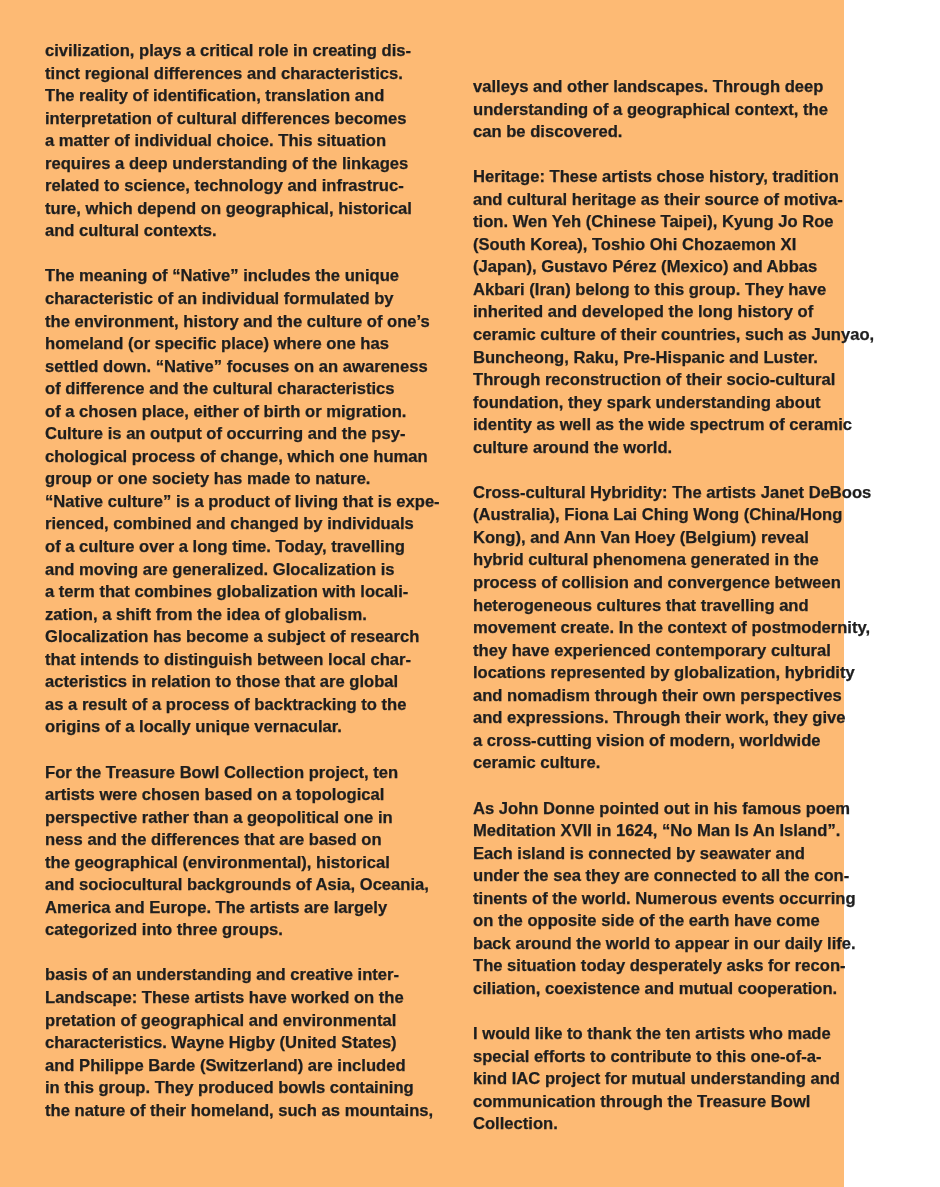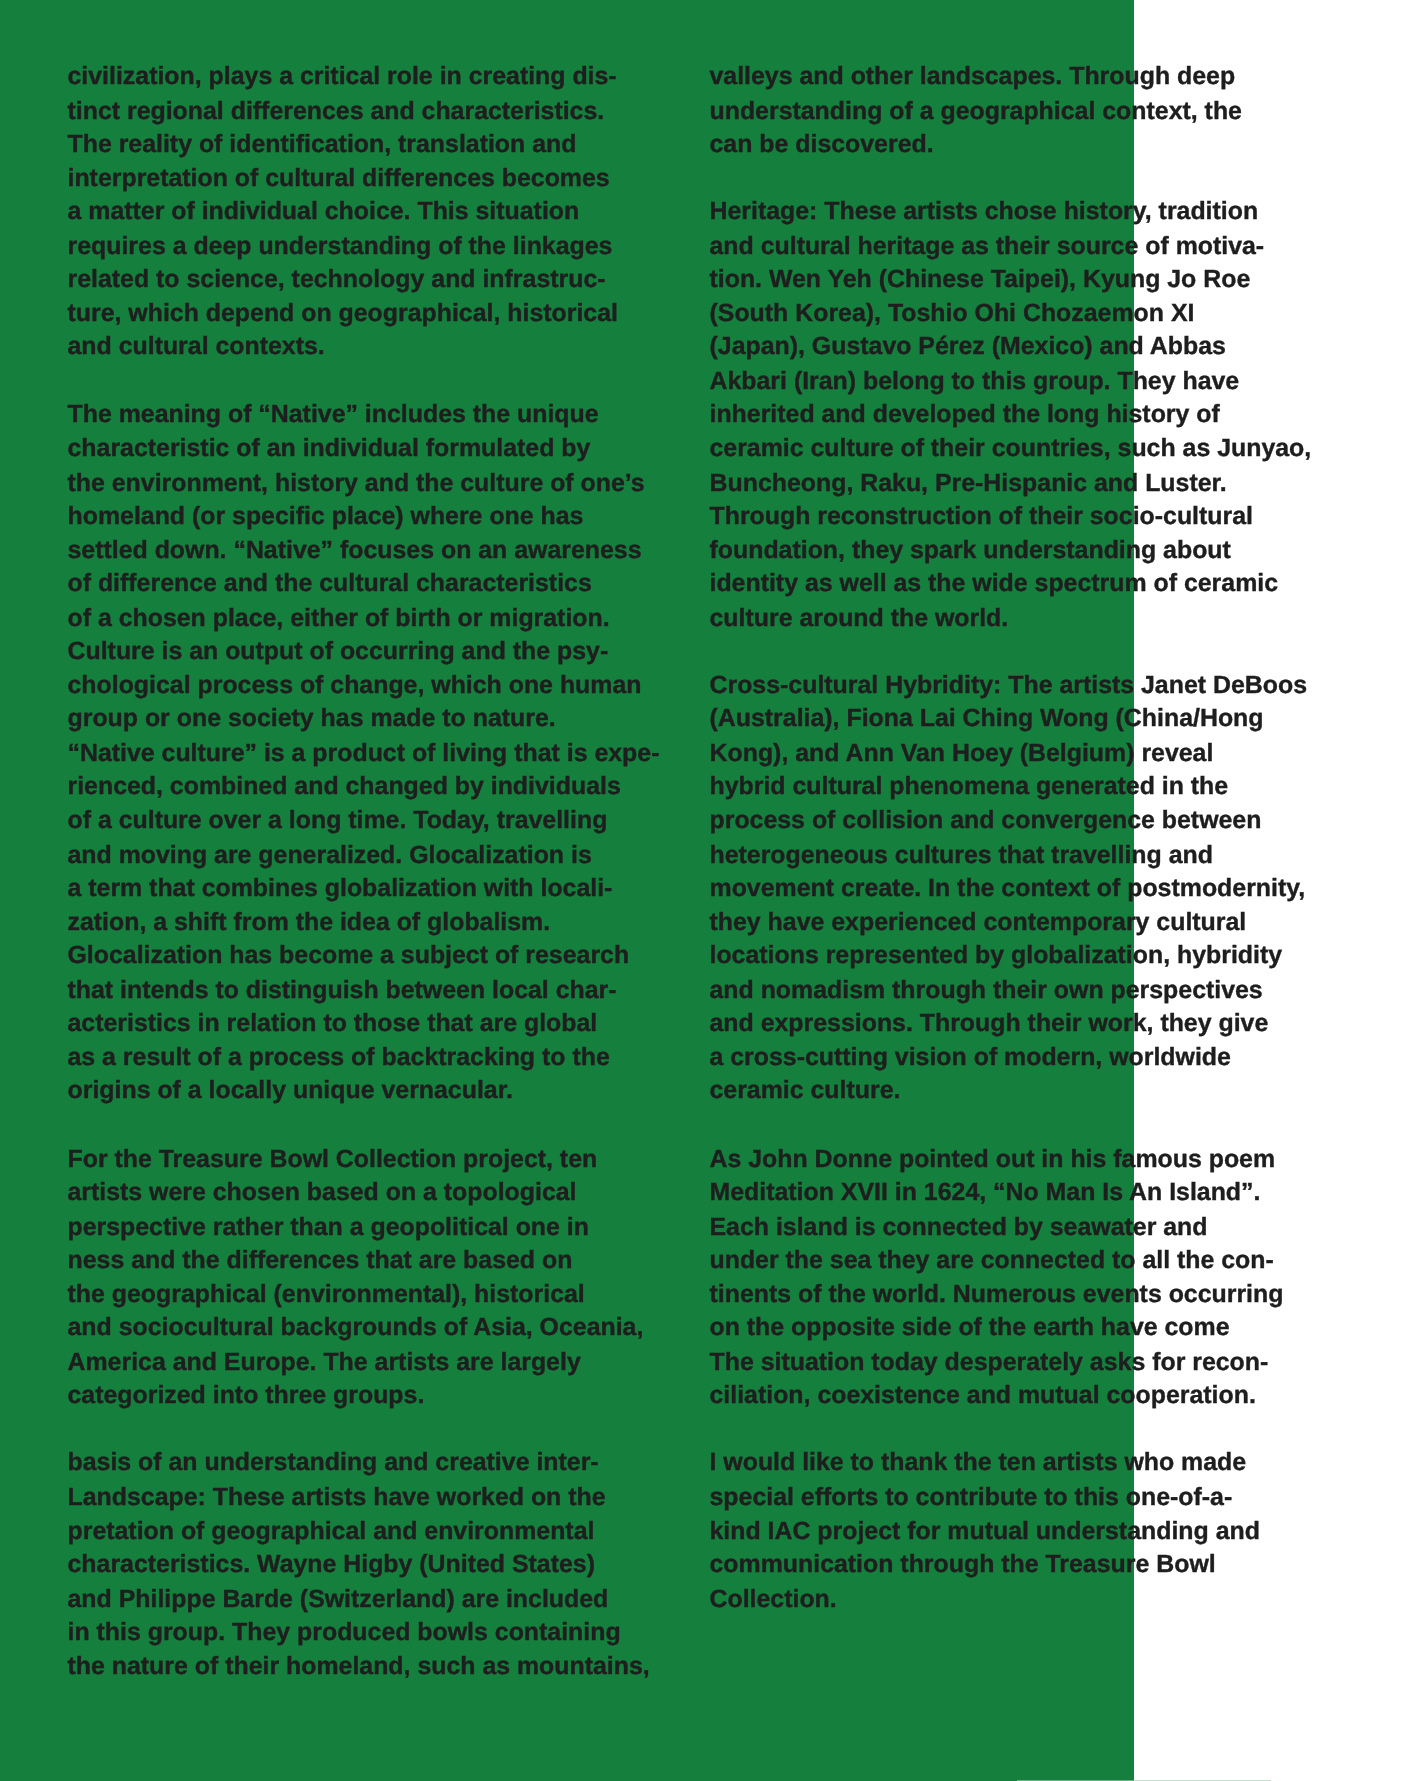--- a/index.html
+++ b/index.html
@@ -1,20 +1,20 @@
 <!DOCTYPE html>
 <html><head>
 <meta charset="utf-8">
 <style>
   html, body { margin: 0; padding: 0; background: #ffffff; }
   body { width: 940px; height: 1187px; position: relative; overflow: hidden; }
-  .page { position: absolute; left: 0; top: 0; width: 756px; height: 1187px; background: #15803d; }
+  .page { position: absolute; left: 0; top: 0; width: 844px; height: 1187px; background: #fdba74; }
   .col { position: absolute; top: 40px; }
   .col-left { left: 45px; width: 420px; }
-  .col-right { left: 473px; width: 440px; }
+  .col-right { left: 473px; width: 440px; margin-top: 36px; }
   .para {
     font-family: "Liberation Sans", sans-serif;
     font-size: 16.6px;
     line-height: 22.55px;
     color: #1e1e1e;
     font-weight: 600;
     margin: 0 0 22.55px 0;
     -webkit-text-stroke: 0.25px #1e1e1e;
   }
   .line { display: block; white-space: nowrap; }
@@ -115,20 +115,21 @@
         <span class="line"><span class="seg">a cross-cutting vision of modern, worldwide</span></span>
         <span class="line"><span class="seg">ceramic culture.</span></span>
       </p>
       <p class="para">
         <span class="line"><span class="seg">As John Donne pointed out in his famous poem</span></span>
         <span class="line"><span class="seg-italic">Meditation XVII</span><span class="seg"> in 1624, “No Man Is An Island”.</span></span>
         <span class="line"><span class="seg">Each island is connected by seawater and</span></span>
         <span class="line"><span class="seg">under the sea they are connected to all the con-</span></span>
         <span class="line"><span class="seg">tinents of the world. Numerous events occurring</span></span>
         <span class="line"><span class="seg">on the opposite side of the earth have come</span></span>
+        <span class="line"><span class="seg">back around the world to appear in our daily life.</span></span>
         <span class="line"><span class="seg">The situation today desperately asks for recon-</span></span>
         <span class="line"><span class="seg">ciliation, coexistence and mutual cooperation.</span></span>
       </p>
       <p class="para">
         <span class="line"><span class="seg">I would like to thank the ten artists who made</span></span>
         <span class="line"><span class="seg">special efforts to contribute to this one-of-a-</span></span>
         <span class="line"><span class="seg">kind IAC project for mutual understanding and</span></span>
         <span class="line"><span class="seg">communication through the Treasure Bowl</span></span>
         <span class="line"><span class="seg">Collection.</span></span>
       </p>

